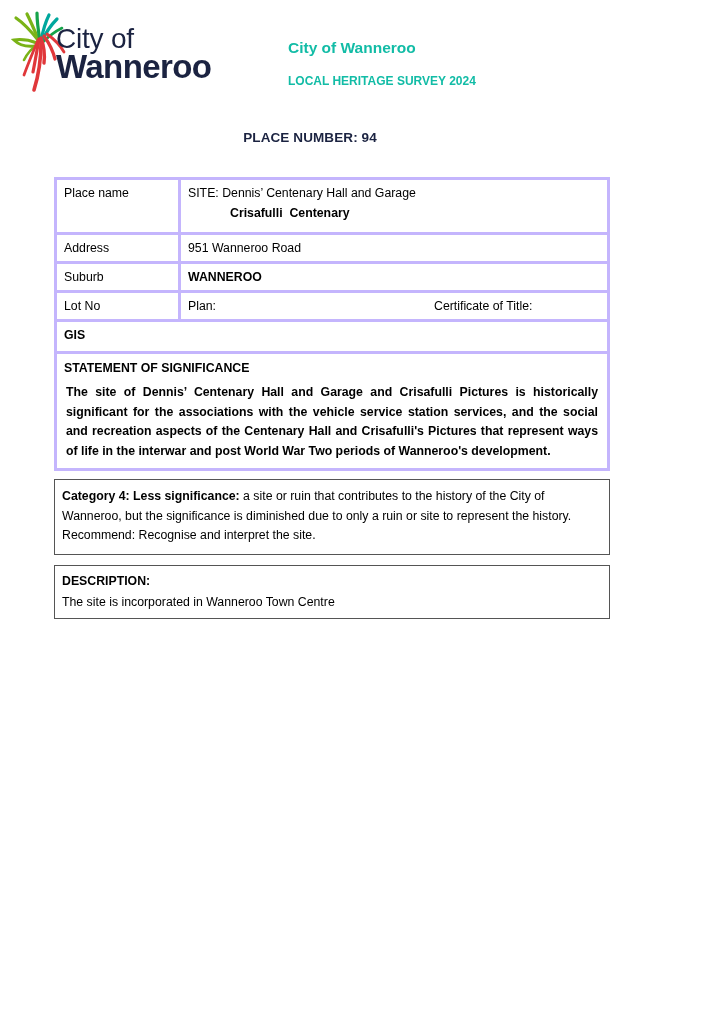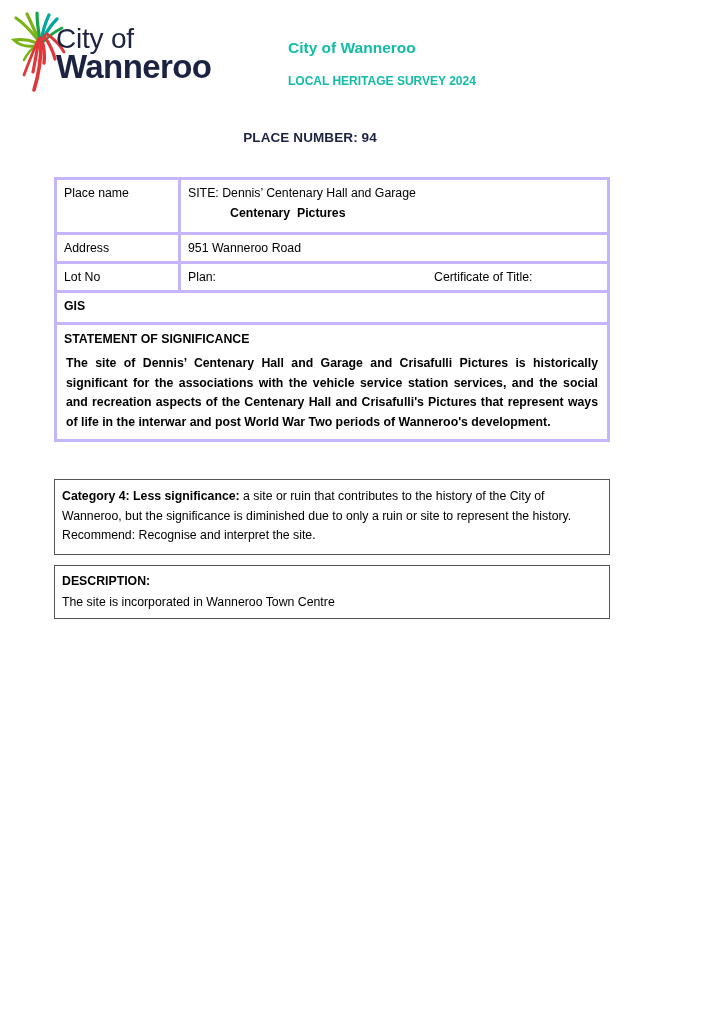--- a/index.html
+++ b/index.html
@@ -221,26 +221,30 @@
 </div>
 
 <div class="place-number">PLACE NUMBER: 94</div>
 
 <table class="doc-table">
   <tbody>
     <tr>
       <td class="col-label cell-placename">Place name</td>
       <td colspan="2">
         <span class="placename-line1">SITE: Dennis’ Centenary Hall and Garage</span>
-        <span class="placename-line2">Centenary  Pictures</span>
+        <span class="placename-line2">Crisafulli  Centenary</span>
       </td>
     </tr>
     <tr>
       <td class="col-label">Address</td>
       <td colspan="2">951 Wanneroo Road</td>
+    </tr>
+    <tr>
+      <td class="col-label">Suburb</td>
+      <td colspan="2" class="bold">WANNEROO</td>
     </tr>
     <tr class="lotno-row">
       <td class="col-label">Lot No</td>
       <td colspan="2">
         <span class="plan-wrap">
           <span>Plan:</span>
           <span class="cot">Certificate of Title:</span>
         </span>
       </td>
     </tr>

